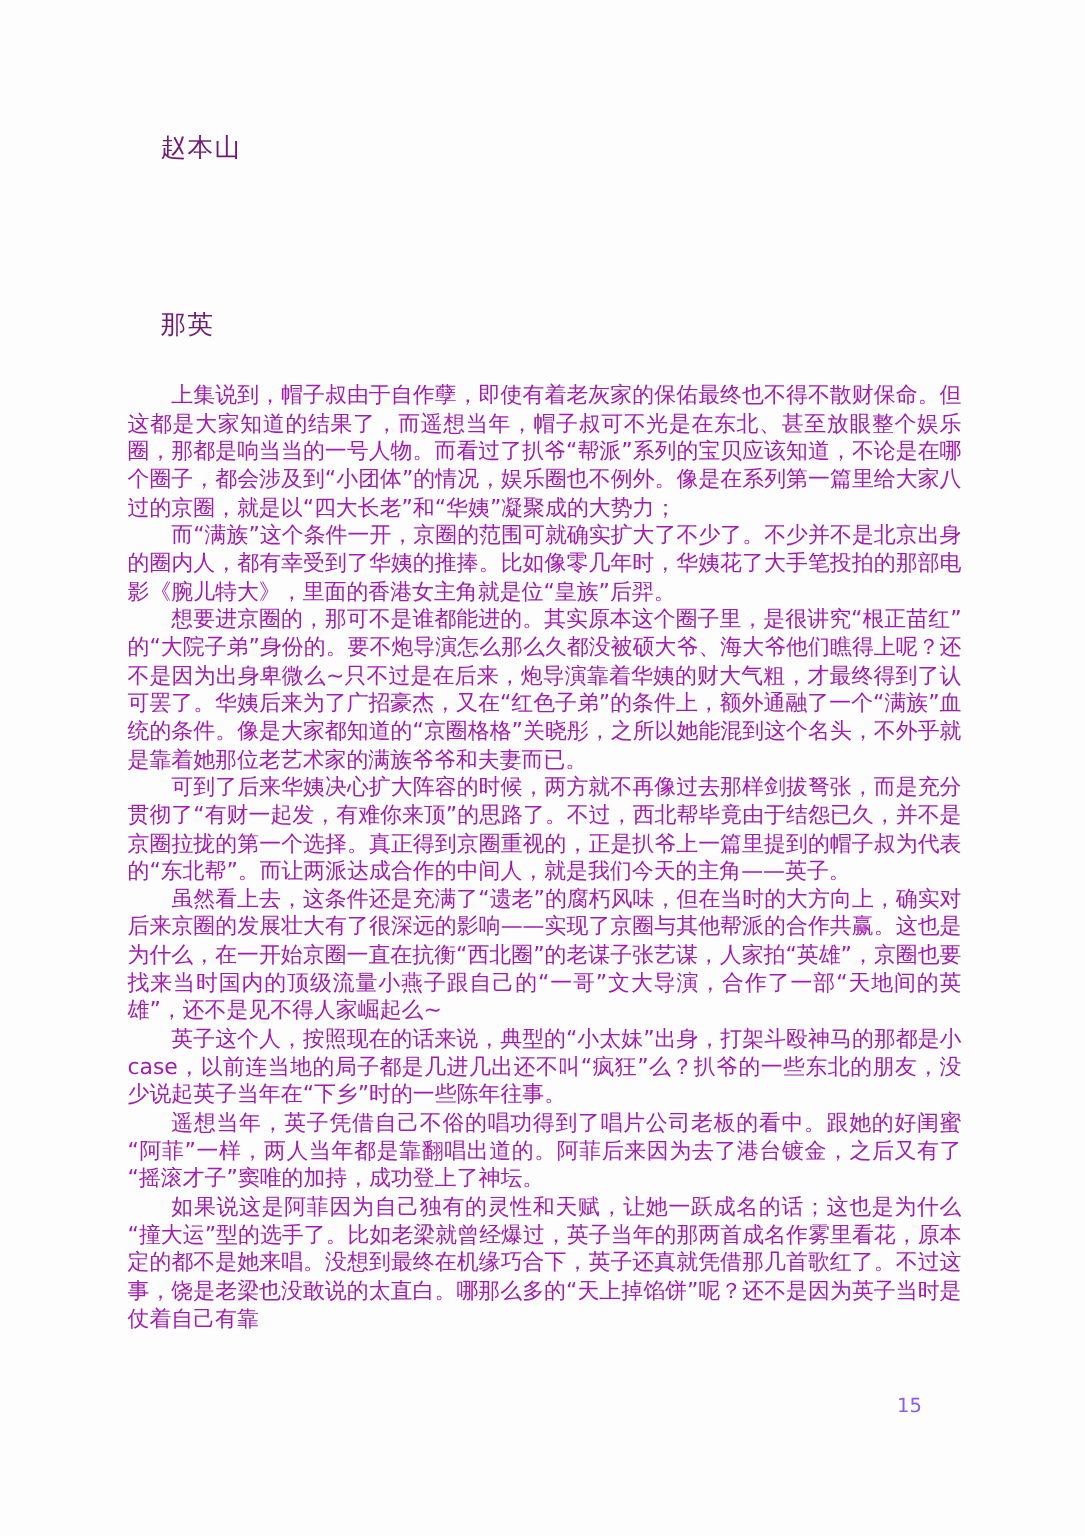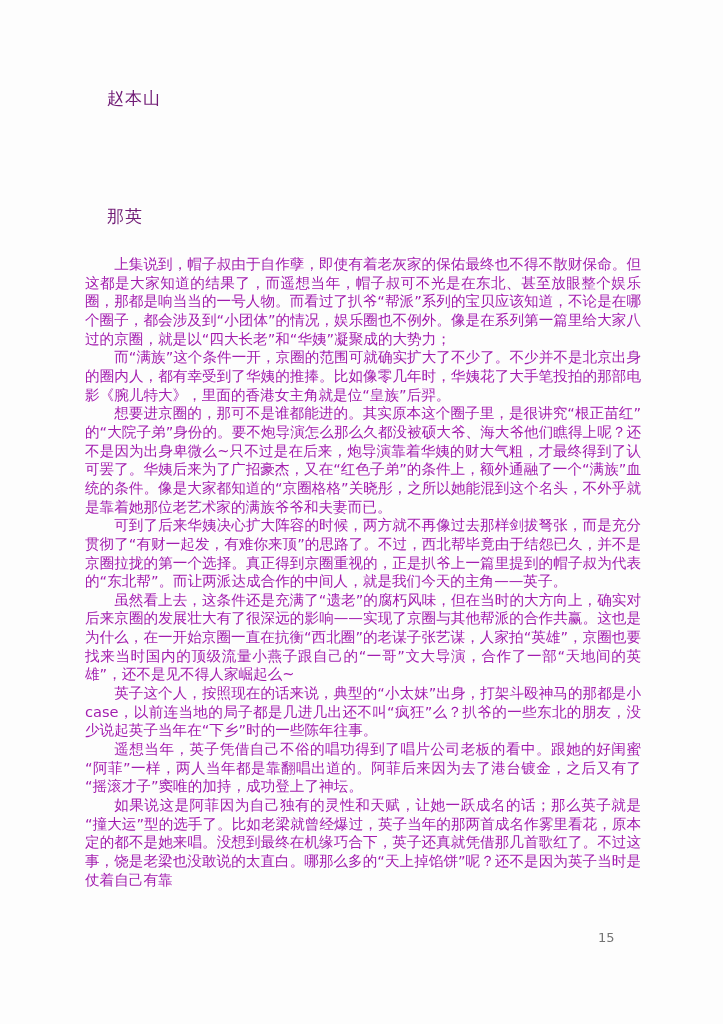--- a/index.html
+++ b/index.html
@@ -42,38 +42,38 @@
   .body-text p {
     margin: 0;
     padding: 0;
     text-indent: 2em;
   }
   .page-number {
     position: absolute;
     left: 598px;
     top: 930px;
     font-size: 13px;
-    color: #737373;
+    color: #8b5cf6;
   }
 </style>
 </head>
 <body>
 
 <div class="page">
 
   <div class="section-heading heading-zhao">赵本山</div>
 
   <div class="section-heading heading-na">那英</div>
 
   <div class="body-text">
     <p>上集说到，帽子叔由于自作孽，即使有着老灰家的保佑最终也不得不散财保命。但这都是大家知道的结果了，而遥想当年，帽子叔可不光是在东北、甚至放眼整个娱乐圈，那都是响当当的一号人物。而看过了扒爷“帮派”系列的宝贝应该知道，不论是在哪个圈子，都会涉及到“小团体”的情况，娱乐圈也不例外。像是在系列第一篇里给大家八过的京圈，就是以“四大长老”和“华姨”凝聚成的大势力；</p>
     <p>而“满族”这个条件一开，京圈的范围可就确实扩大了不少了。不少并不是北京出身的圈内人，都有幸受到了华姨的推捧。比如像零几年时，华姨花了大手笔投拍的那部电影《腕儿特大》，里面的香港女主角就是位“皇族”后羿。</p>
     <p>想要进京圈的，那可不是谁都能进的。其实原本这个圈子里，是很讲究“根正苗红”的“大院子弟”身份的。要不炮导演怎么那么久都没被硕大爷、海大爷他们瞧得上呢？还不是因为出身卑微么~只不过是在后来，炮导演靠着华姨的财大气粗，才最终得到了认可罢了。华姨后来为了广招豪杰，又在“红色子弟”的条件上，额外通融了一个“满族”血统的条件。像是大家都知道的“京圈格格”关晓彤，之所以她能混到这个名头，不外乎就是靠着她那位老艺术家的满族爷爷和夫妻而已。</p>
     <p>可到了后来华姨决心扩大阵容的时候，两方就不再像过去那样剑拔弩张，而是充分贯彻了“有财一起发，有难你来顶”的思路了。不过，西北帮毕竟由于结怨已久，并不是京圈拉拢的第一个选择。真正得到京圈重视的，正是扒爷上一篇里提到的帽子叔为代表的“东北帮”。而让两派达成合作的中间人，就是我们今天的主角——英子。</p>
     <p>虽然看上去，这条件还是充满了“遗老”的腐朽风味，但在当时的大方向上，确实对后来京圈的发展壮大有了很深远的影响——实现了京圈与其他帮派的合作共赢。这也是为什么，在一开始京圈一直在抗衡“西北圈”的老谋子张艺谋，人家拍“英雄”，京圈也要找来当时国内的顶级流量小燕子跟自己的“一哥”文大导演，合作了一部“天地间的英雄”，还不是见不得人家崛起么~</p>
     <p>英子这个人，按照现在的话来说，典型的“小太妹”出身，打架斗殴神马的那都是小case，以前连当地的局子都是几进几出还不叫“疯狂”么？扒爷的一些东北的朋友，没少说起英子当年在“下乡”时的一些陈年往事。</p>
     <p>遥想当年，英子凭借自己不俗的唱功得到了唱片公司老板的看中。跟她的好闺蜜“阿菲”一样，两人当年都是靠翻唱出道的。阿菲后来因为去了港台镀金，之后又有了“摇滚才子”窦唯的加持，成功登上了神坛。</p>
-    <p>如果说这是阿菲因为自己独有的灵性和天赋，让她一跃成名的话；那么英子就是“撞大运”型的选手了。比如老梁就曾经爆过，英子当年的那两首成名作雾里看花，原本定的都不是她来唱。没想到最终在机缘巧合下，英子还真就凭借那几首歌红了。不过这事，饶是老梁也没敢说的太直白。哪那么多的“天上掉馅饼”呢？还不是因为英子当时是仗着自己有靠</p>
+    <p>如果说这是阿菲因为自己独有的灵性和天赋，让她一跃成名的话；这也是为什么“撞大运”型的选手了。比如老梁就曾经爆过，英子当年的那两首成名作雾里看花，原本定的都不是她来唱。没想到最终在机缘巧合下，英子还真就凭借那几首歌红了。不过这事，饶是老梁也没敢说的太直白。哪那么多的“天上掉馅饼”呢？还不是因为英子当时是仗着自己有靠</p>
   </div>
 
   <div class="page-number">15</div>
 
 </div>
 
 </body></html>

